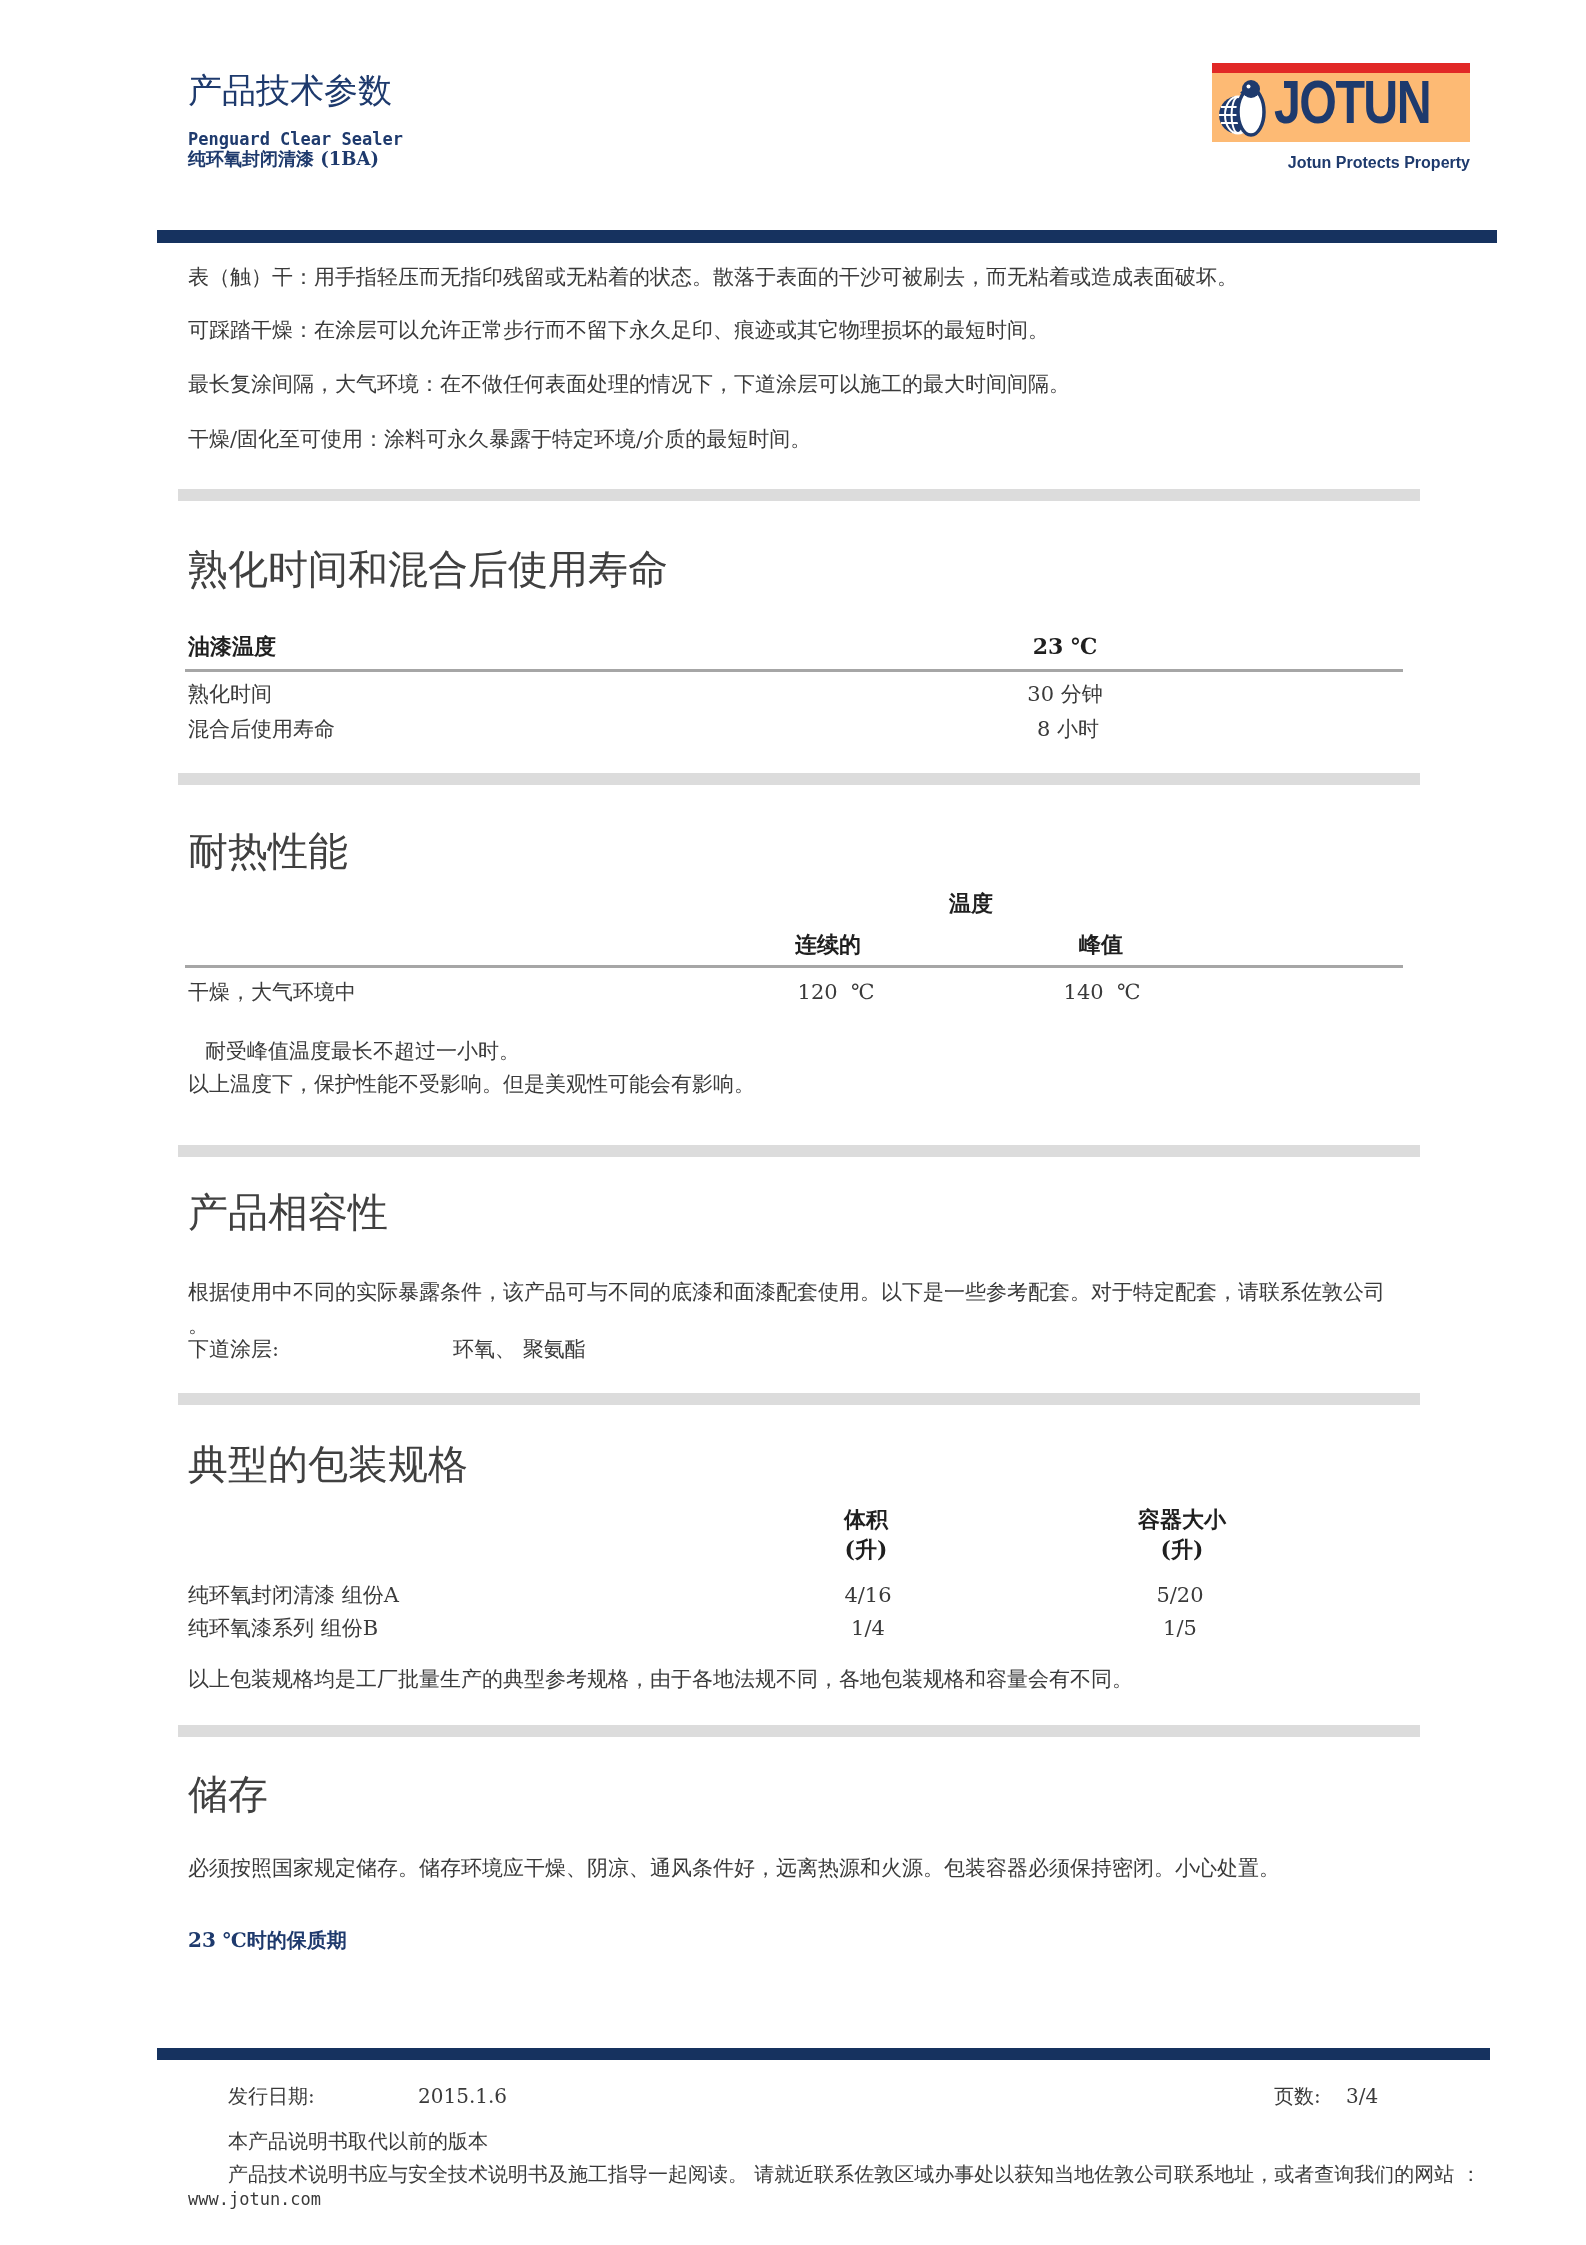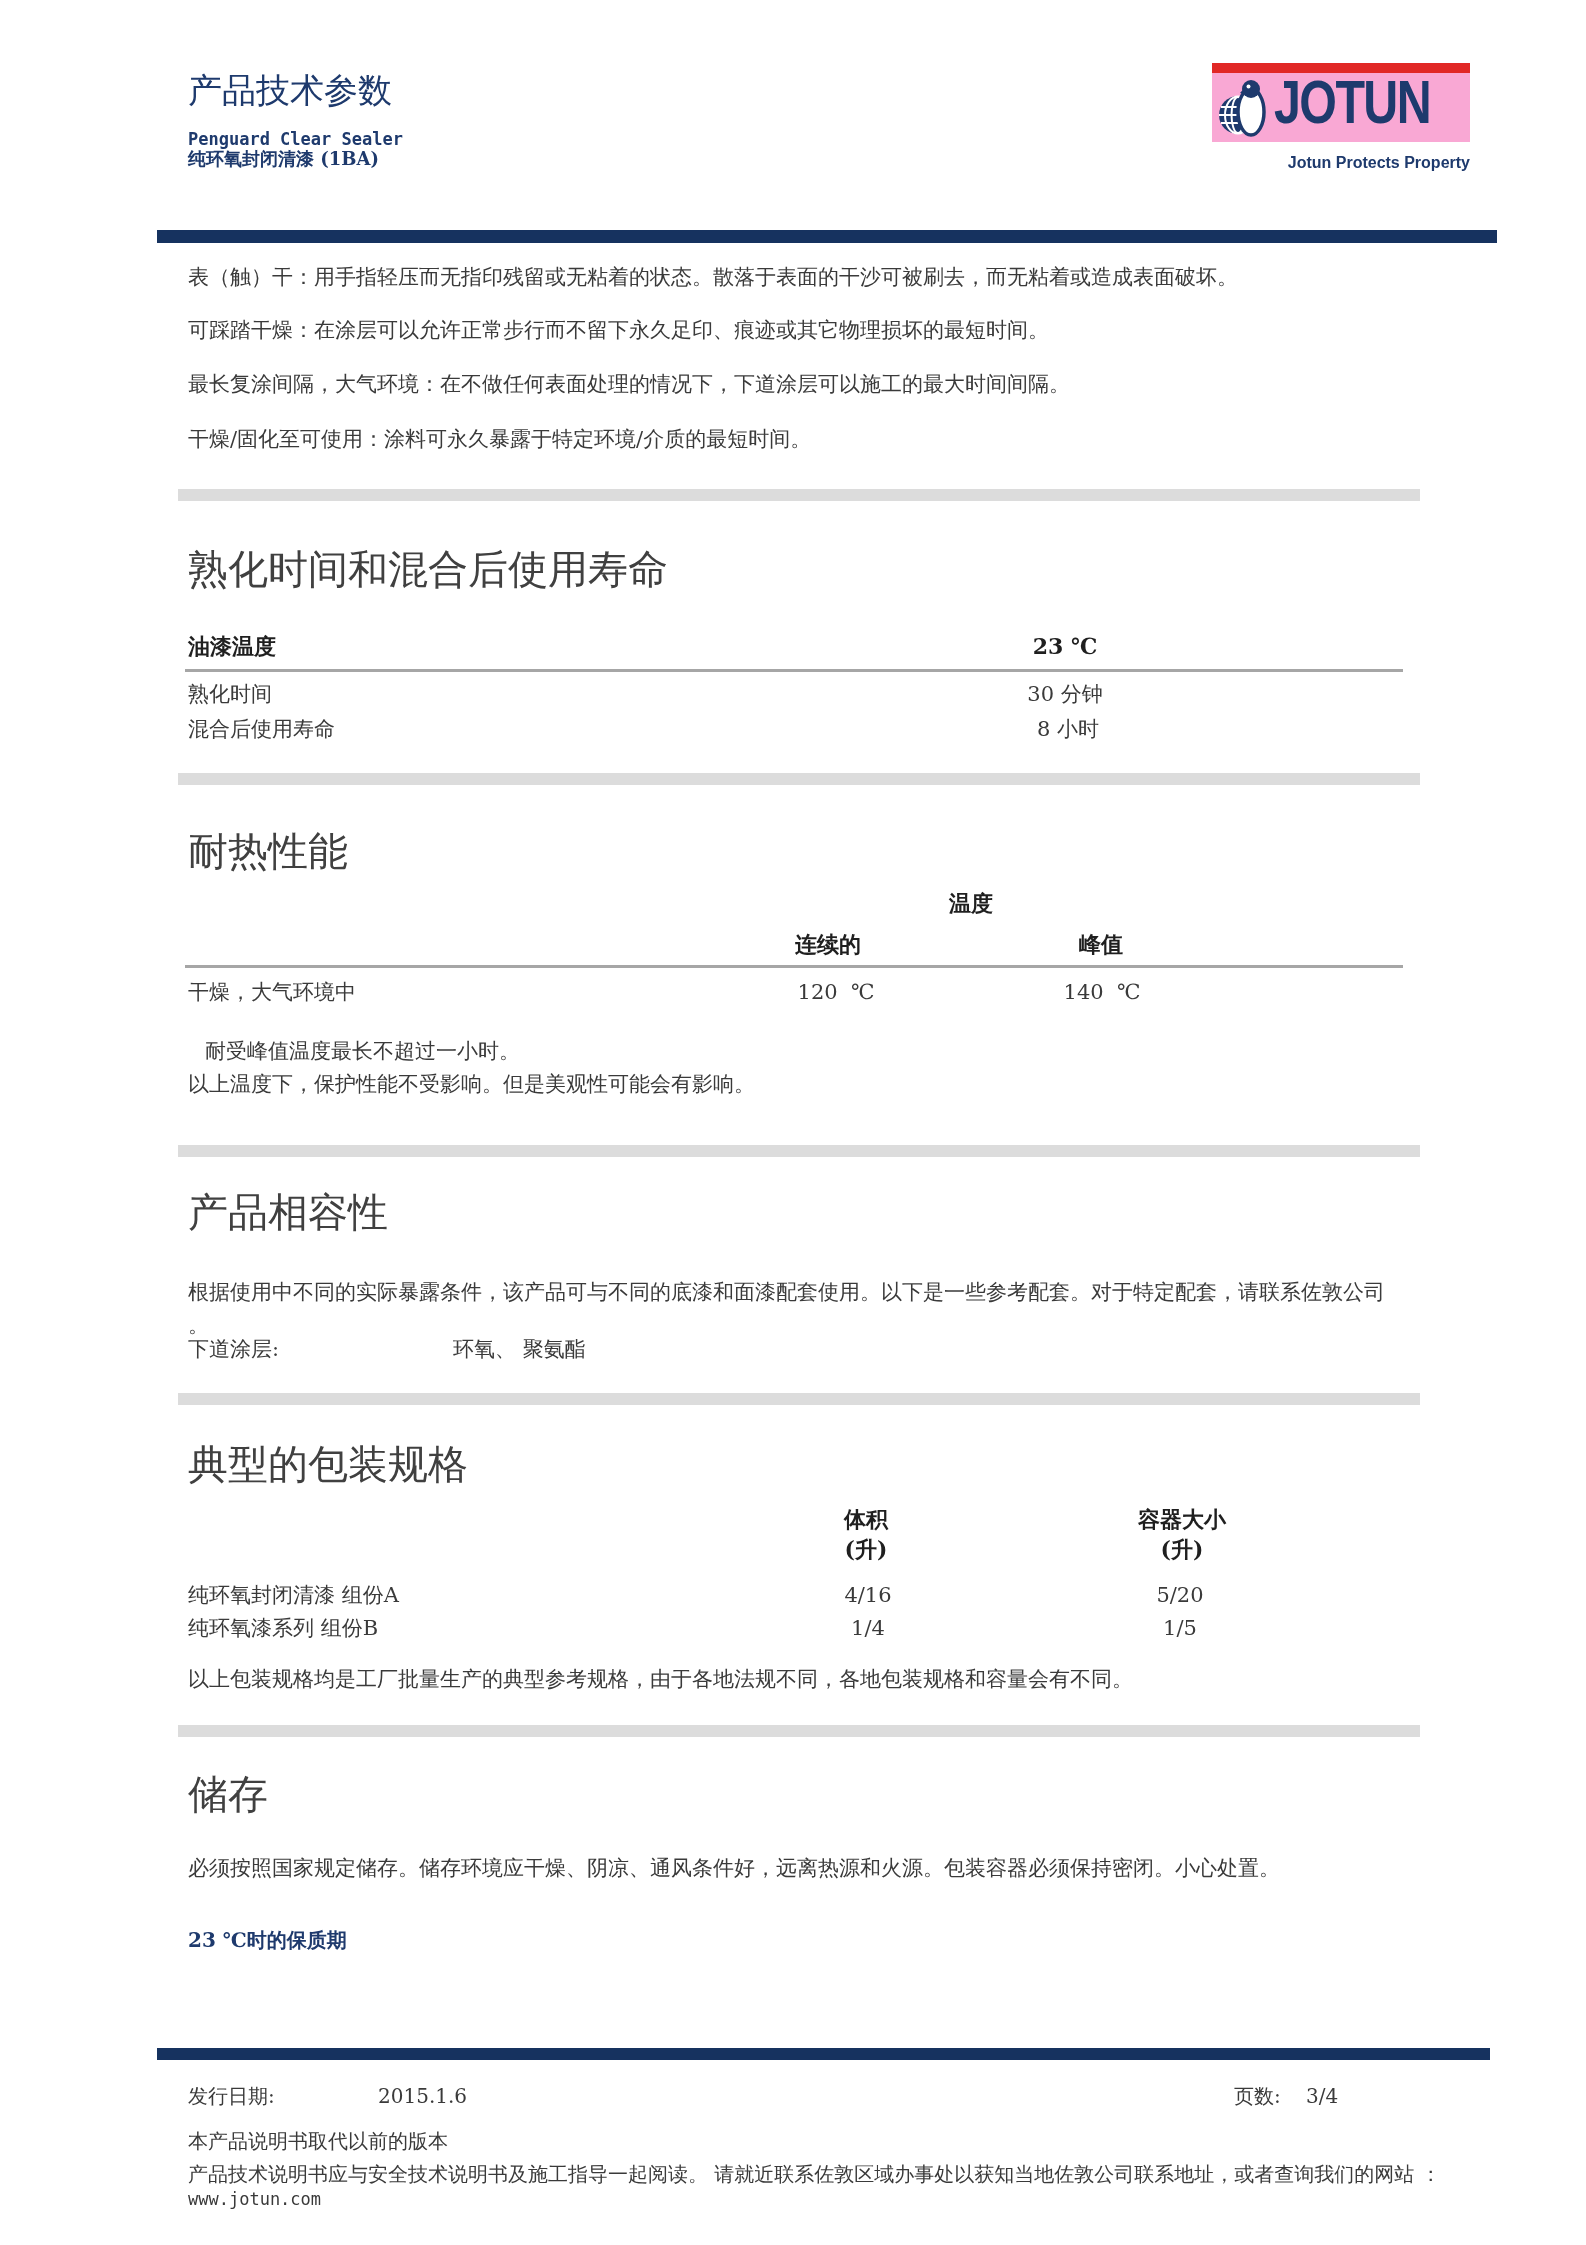--- a/index.html
+++ b/index.html
@@ -4,27 +4,27 @@
 <style>
   html,body{margin:0;padding:0;background:#fff;}
   .page{position:relative;width:1586px;height:2245px;background:#ffffff;overflow:hidden;
         font-family:"DejaVu Serif","Liberation Serif",serif;}
   .t{position:absolute;white-space:pre;line-height:1.15;font-size:21px;color:#3a3a3a;}
   .navy{color:#1e3a6d;}
   .b{font-weight:bold;}
   .h1{font-size:34px;color:#1e3a6d;line-height:1;}
   .h2{font-size:40px;color:#404040;line-height:1;}
   .th{font-size:22px;font-weight:bold;color:#1f1f1f;}
-  .ft{font-size:20px;}
+  .ft{font-size:20px;margin-left:40px;}
   .mono{font-family:"DejaVu Sans Mono","Liberation Mono",monospace;}
   .ctr{transform:translateX(-50%);}
   .bar{position:absolute;background:#16325f;}
   .gbar{position:absolute;left:178px;width:1242px;height:12px;background:#dcdcdc;}
   .rule{position:absolute;left:185px;width:1218px;height:3px;background:#a6a6a6;}
-  .logo{position:absolute;left:1212px;top:63px;width:258px;height:79px;background:#f9a8d4;}
+  .logo{position:absolute;left:1212px;top:63px;width:258px;height:79px;background:#fdba74;}
   .logo .stripe{position:absolute;left:0;top:0;width:100%;height:10px;background:#e12826;}
   .logo .wordmark{position:absolute;left:62px;top:8px;font-family:"Liberation Sans","DejaVu Sans",sans-serif;
         font-weight:bold;font-size:62px;line-height:1;color:#1e3a6d;letter-spacing:-2px;
         transform:scaleX(0.78);transform-origin:left top;}
   .logo svg{position:absolute;left:6px;top:16px;}
   .tagline{position:absolute;left:1212px;top:154px;width:258px;text-align:right;
         font-family:"Liberation Sans","DejaVu Sans",sans-serif;font-weight:bold;font-size:16px;color:#1e3a6d;}
 </style>
 </head>
 <body>

